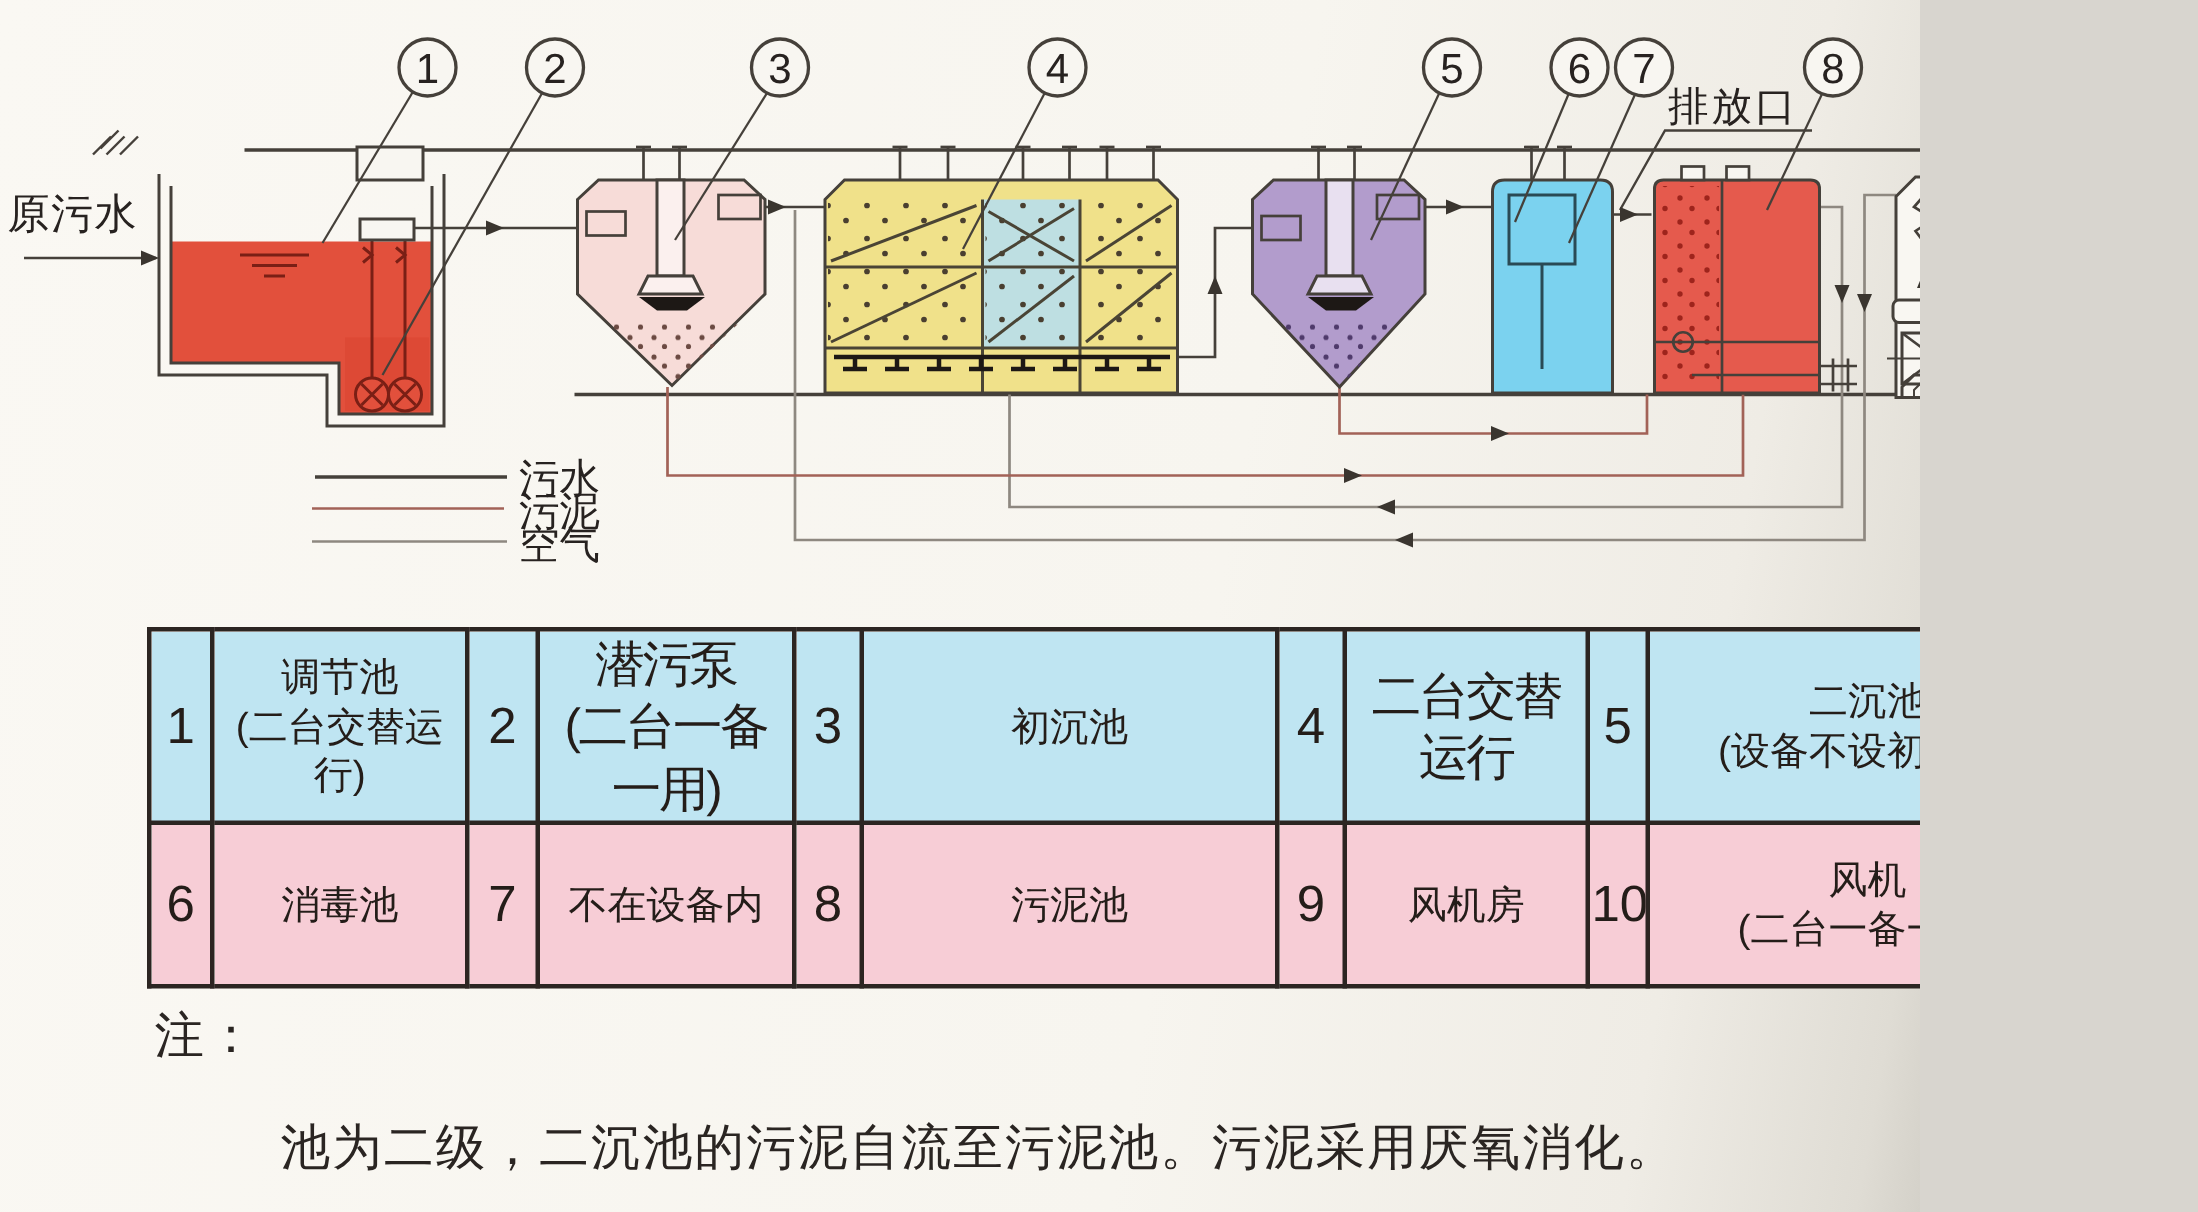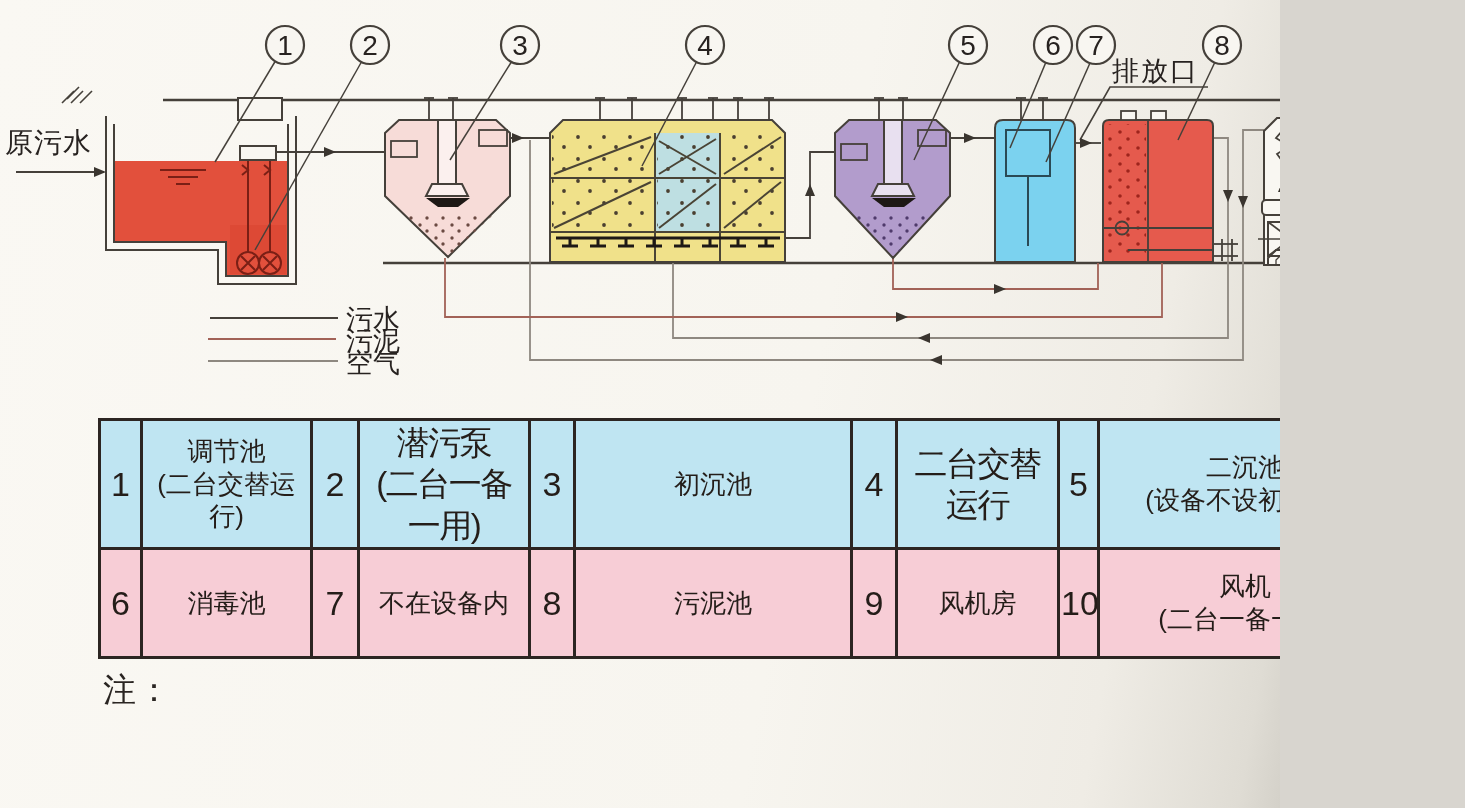--- a/index.html
+++ b/index.html
@@ -385,15 +385,16 @@
 (二台一备一用)</td>
     </tr>
   </tbody>
     </table>
 
   
   <div class="note">
     <div class="note-row1">
       <span class="note-marker">注：</span>
     </div>
+    <div class="note-row2">池为二级，二沉池的污泥自流至污泥池。污泥采用厌氧消化。</div>
   </div>
 
 </div>
 
 </body></html>

